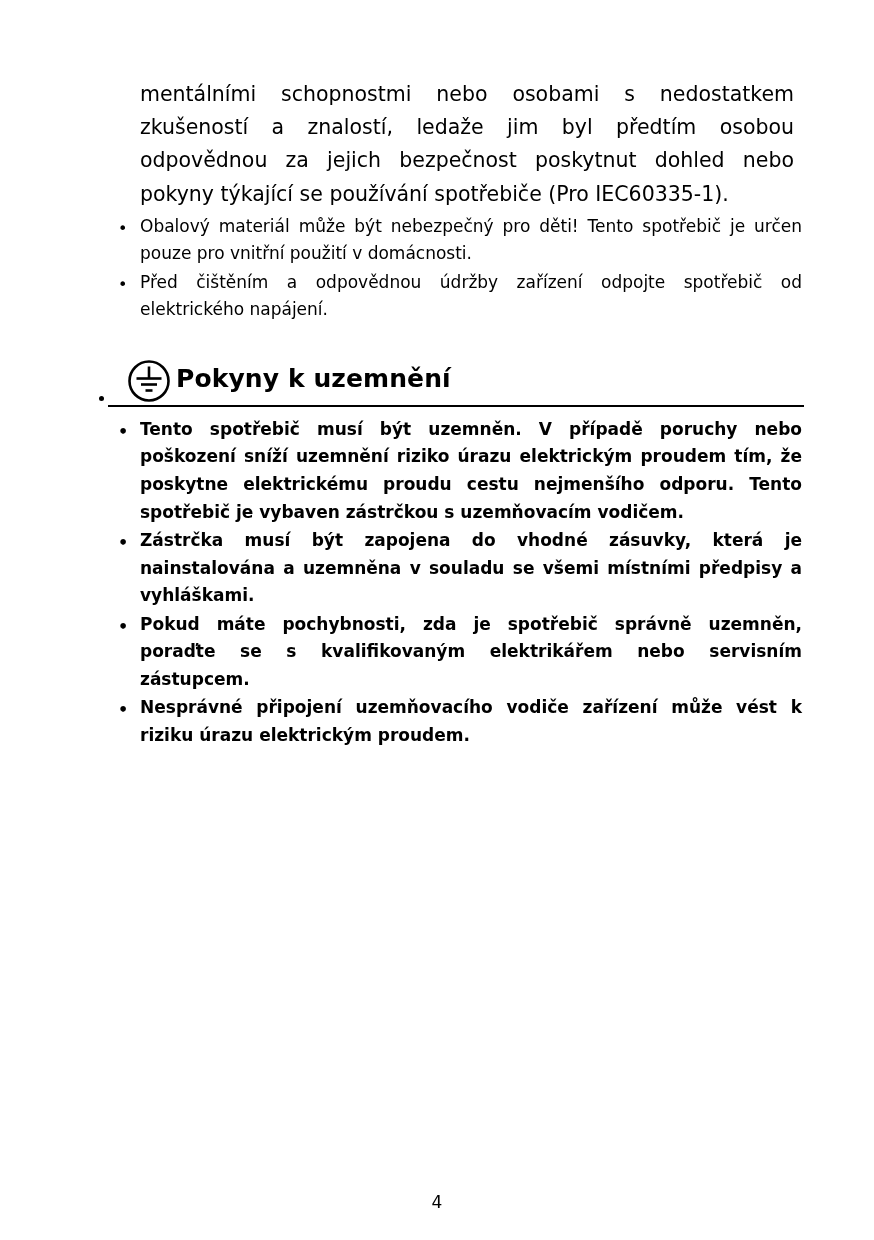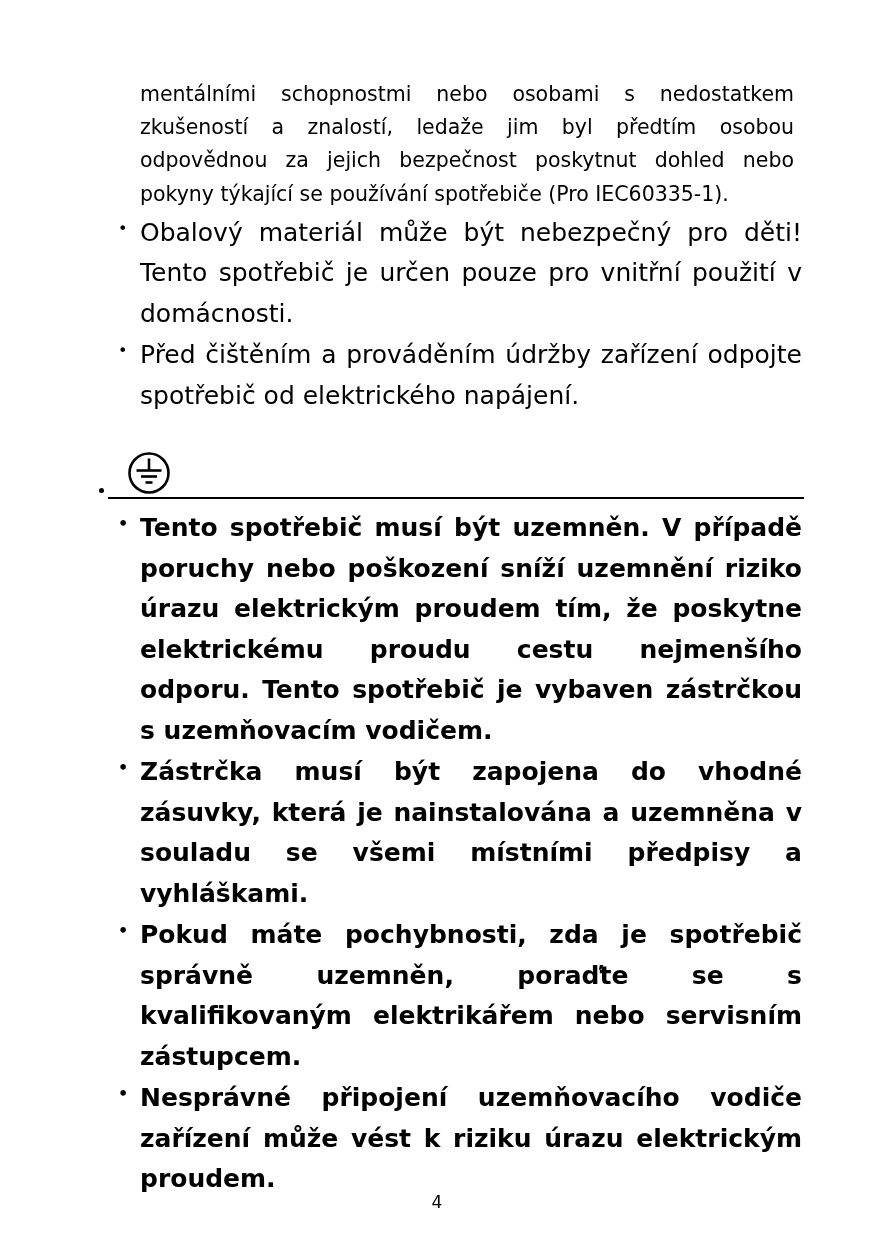--- a/index.html
+++ b/index.html
@@ -35,21 +35,21 @@
     margin: 0 8px 2px 32px;
   }
   ul.bullets {
     list-style: none;
     margin: 0;
     padding: 0;
   }
   ul.bullets > li {
     position: relative;
     padding-left: 32px;
-    font-size: 25px;
+    font-size: 17px;
     line-height: 1.62;
     text-align: justify;
     text-justify: inter-word;
     margin: 0 0 1px 0;
   }
   ul.bullets > li::before {
     content: "\2022";
     position: absolute;
     left: 10px;
     top: 0;
@@ -117,35 +117,36 @@
 
 <div class="page">
 
   <p class="para cont-para">mentálními schopnostmi nebo osobami s nedostatkem zkušeností a znalostí, ledaže jim byl předtím osobou odpovědnou za jejich bezpečnost poskytnut dohled nebo pokyny týkající se používání spotřebiče (Pro IEC60335-1).</p>
 
   <ul class="bullets">
     <li>
       <span>Obalový materiál může být nebezpečný pro děti! Tento spotřebič je určen pouze pro vnitřní použití v domácnosti.</span>
     </li>
     <li>
-      <span>Před čištěním a prováděním údržby zařízení odpojte spotřebič od elektrického napájení.</span>
+      <span>Před čištěním a odpovědnou údržby zařízení odpojte spotřebič od elektrického napájení.</span>
     </li>
   </ul>
 
   <div class="section-head">
     <span class="stray-dot"></span>
     <span class="ground-icon">
       <svg width="46" height="46" viewBox="0 0 46 46" xmlns="http://www.w3.org/2000/svg">
         <circle cx="23" cy="23" r="19.5" fill="none" stroke="#000" stroke-width="2.6"></circle>
         <line x1="23" y1="8.5" x2="23" y2="20.5" stroke="#000" stroke-width="2.6"></line>
         <line x1="10.5" y1="20.5" x2="35.5" y2="20.5" stroke="#000" stroke-width="2.6"></line>
         <line x1="15" y1="26.5" x2="31" y2="26.5" stroke="#000" stroke-width="2.6"></line>
         <line x1="19.5" y1="32.5" x2="26.5" y2="32.5" stroke="#000" stroke-width="2.6"></line>
       </svg>
     </span>
+    <span class="section-title">Pokyny k uzemnění</span>
     <span class="rule"></span>
   </div>
 
   <ul class="bullets section-body">
     <li>
       <span>Tento spotřebič musí být uzemněn. V případě poruchy nebo poškození sníží uzemnění riziko úrazu elektrickým proudem tím, že poskytne elektrickému proudu cestu nejmenšího odporu. Tento spotřebič je vybaven zástrčkou s uzemňovacím vodičem.</span>
     </li>
     <li>
       <span>Zástrčka musí být zapojena do vhodné zásuvky, která je nainstalována a uzemněna v souladu se všemi místními předpisy a vyhláškami.</span>
     </li>

